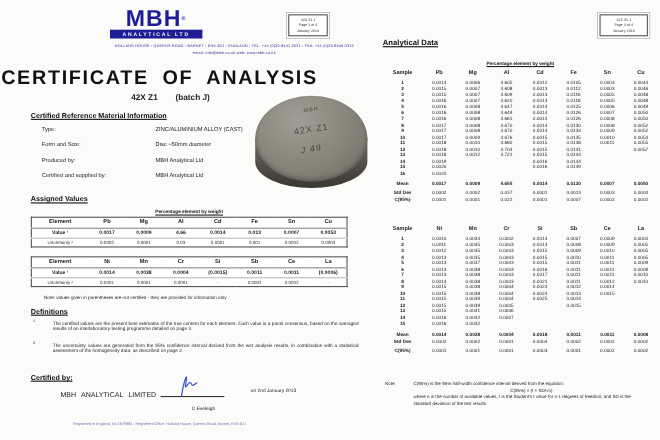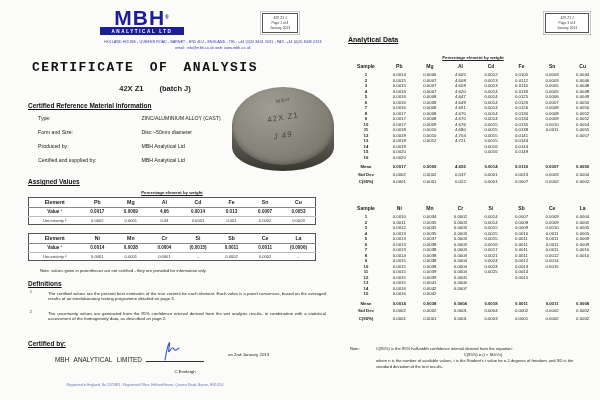--- a/index.html
+++ b/index.html
@@ -17,21 +17,21 @@
   .stamp { position:absolute; border:1px solid #555; background:#fff; text-align:center;
            font-size:3.3px; line-height:4.8px; color:#333; padding:2px 1px; box-shadow:0 0 0 1.5px #fdfdfb, 0 0 0 2px #999; }
   #stamp-left  { left:262px; top:13px; width:36px; }
   #stamp-right { left:200px; top:13px; width:44px; }
   .addr { position:absolute; left:85px; top:40px; width:256px; text-align:center;
           font-size:3.4px; color:#2a2aa0; letter-spacing:0.2px; }
   .addr2 { top:46px; }
 
   
   .cert-title { position:absolute; left:0; top:60px; width:290px; text-align:center;
-                font-family:Liberation Mono, monospace; font-weight:bold; font-size:13px;
+                font-family:Liberation Sans, sans-serif; font-weight:bold; font-size:18px;
                 letter-spacing:1.5px; word-spacing:6px; color:#111; }
   .cert-sub { position:absolute; left:10px; top:84px; width:290px; text-align:center;
               font-size:7.5px; font-weight:bold; }
   .cert-sub .batch { margin-left:14px; }
 
   .sec-head { font-weight:bold; font-size:6.5px; text-decoration:underline; color:#111; }
   #crm-head { position:absolute; left:28px; top:102px; }
   .crm-row { position:absolute; left:38px; font-size:5.2px; }
   .crm-row .lbl { display:inline-block; width:102px; }
 

